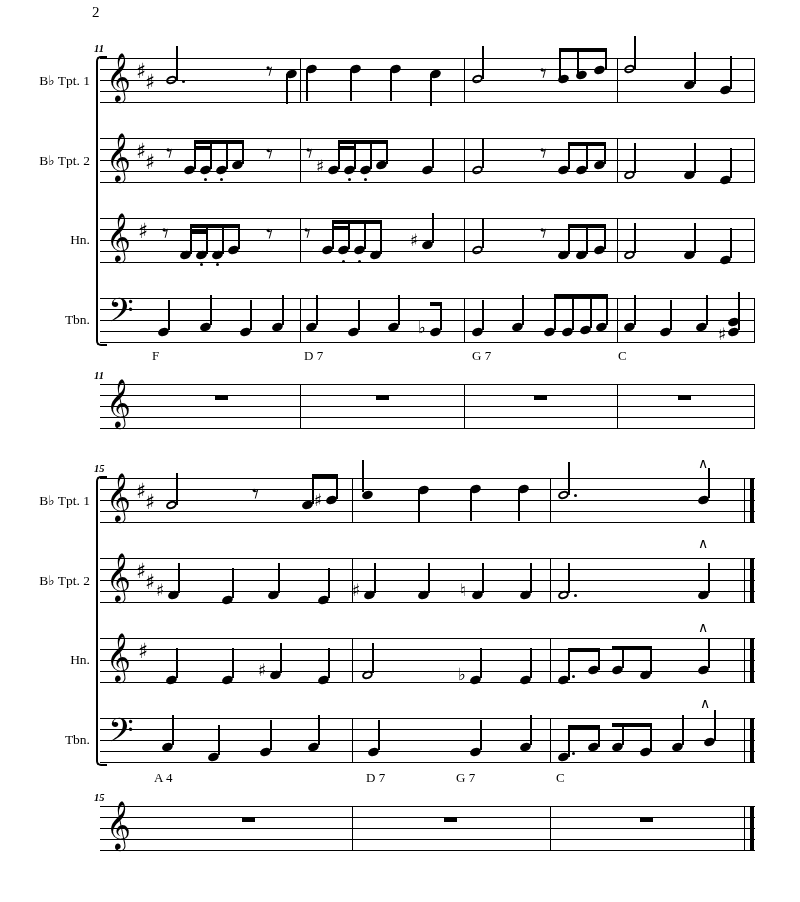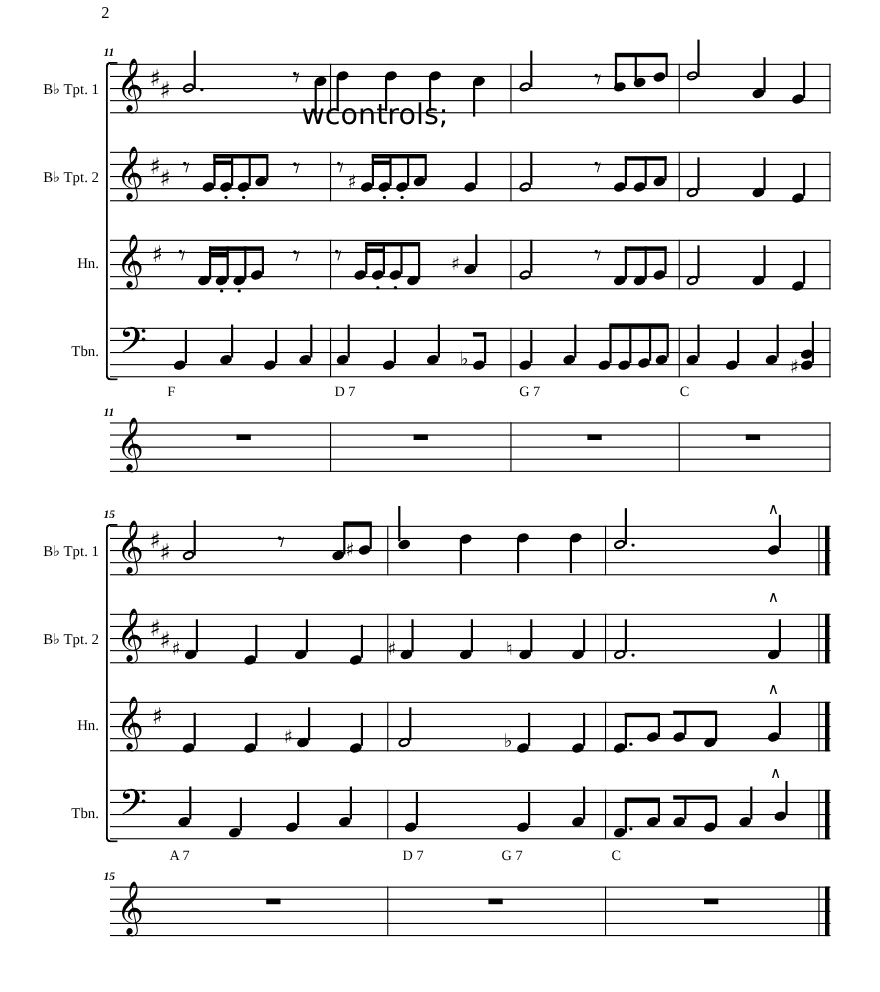--- a/index.html
+++ b/index.html
@@ -201,21 +201,20 @@
       <div class="glyph clef-treble" style="left:6px; top:-2px;">𝄞</div>
       <div class="glyph accid" style="left:36px; top:3px;">♯</div>
       <div class="glyph accid" style="left:45px; top:14px;">♯</div>
 
       <div class="nh open" style="left:66px; top:18px;"></div>
       <div class="stem" style="left:76px; top:-12px; height:34px;"></div>
       <div class="dot" style="left:82px; top:22px;"></div>
       <div class="rest-8" style="left:166px; top:0px;">𝄾</div>
       <div class="nh" style="left:186px; top:12px;"></div>
       <div class="stem" style="left:186px; top:16px; height:30px;"></div>
-      <div class="flag" style="left:174px; top:34px;">wcontrols;</div>
 
       <div class="barline" style="left:200px; top:0; height:45px;"></div>
 
       <div class="nh" style="left:206px; top:7px;"></div>
       <div class="stem" style="left:206px; top:11px; height:32px;"></div>
       <div class="nh" style="left:250px; top:7px;"></div>
       <div class="stem" style="left:250px; top:11px; height:32px;"></div>
       <div class="nh" style="left:290px; top:7px;"></div>
       <div class="stem" style="left:290px; top:11px; height:32px;"></div>
       <div class="nh" style="left:330px; top:12px;"></div>
@@ -664,21 +663,21 @@
       <div class="nh" style="left:572px; top:25px;"></div>
       <div class="stem" style="left:582px; top:-3px; height:30px;"></div>
       <div class="nh" style="left:604px; top:20px;"></div>
       <div class="stem" style="left:614px; top:-8px; height:30px;"></div>
       <div class="accent" style="left:600px; top:-22px;">∧</div>
 
       <div class="barline" style="left:644px; top:0; height:45px;"></div>
       <div class="barline thick" style="left:650px; top:0; height:45px;"></div>
     </div>
 
-    <div class="chord" style="left:154px; top:350px;">A 7</div>
+    <div class="chord" style="left:154px; top:350px;">A 4</div>
     <div class="chord" style="left:366px; top:350px;">D 7</div>
     <div class="chord" style="left:456px; top:350px;">G 7</div>
     <div class="chord" style="left:556px; top:350px;">C</div>
 
     <div class="meas-num" style="left:94px; top:372px;">15</div>
     <div class="staff" style="left:100px; top:386px; width:655px; height:44px;">
       <div class="line" style="top:0px; width:655px;"></div>
       <div class="line" style="top:11px; width:655px;"></div>
       <div class="line" style="top:22px; width:655px;"></div>
       <div class="line" style="top:33px; width:655px;"></div>

